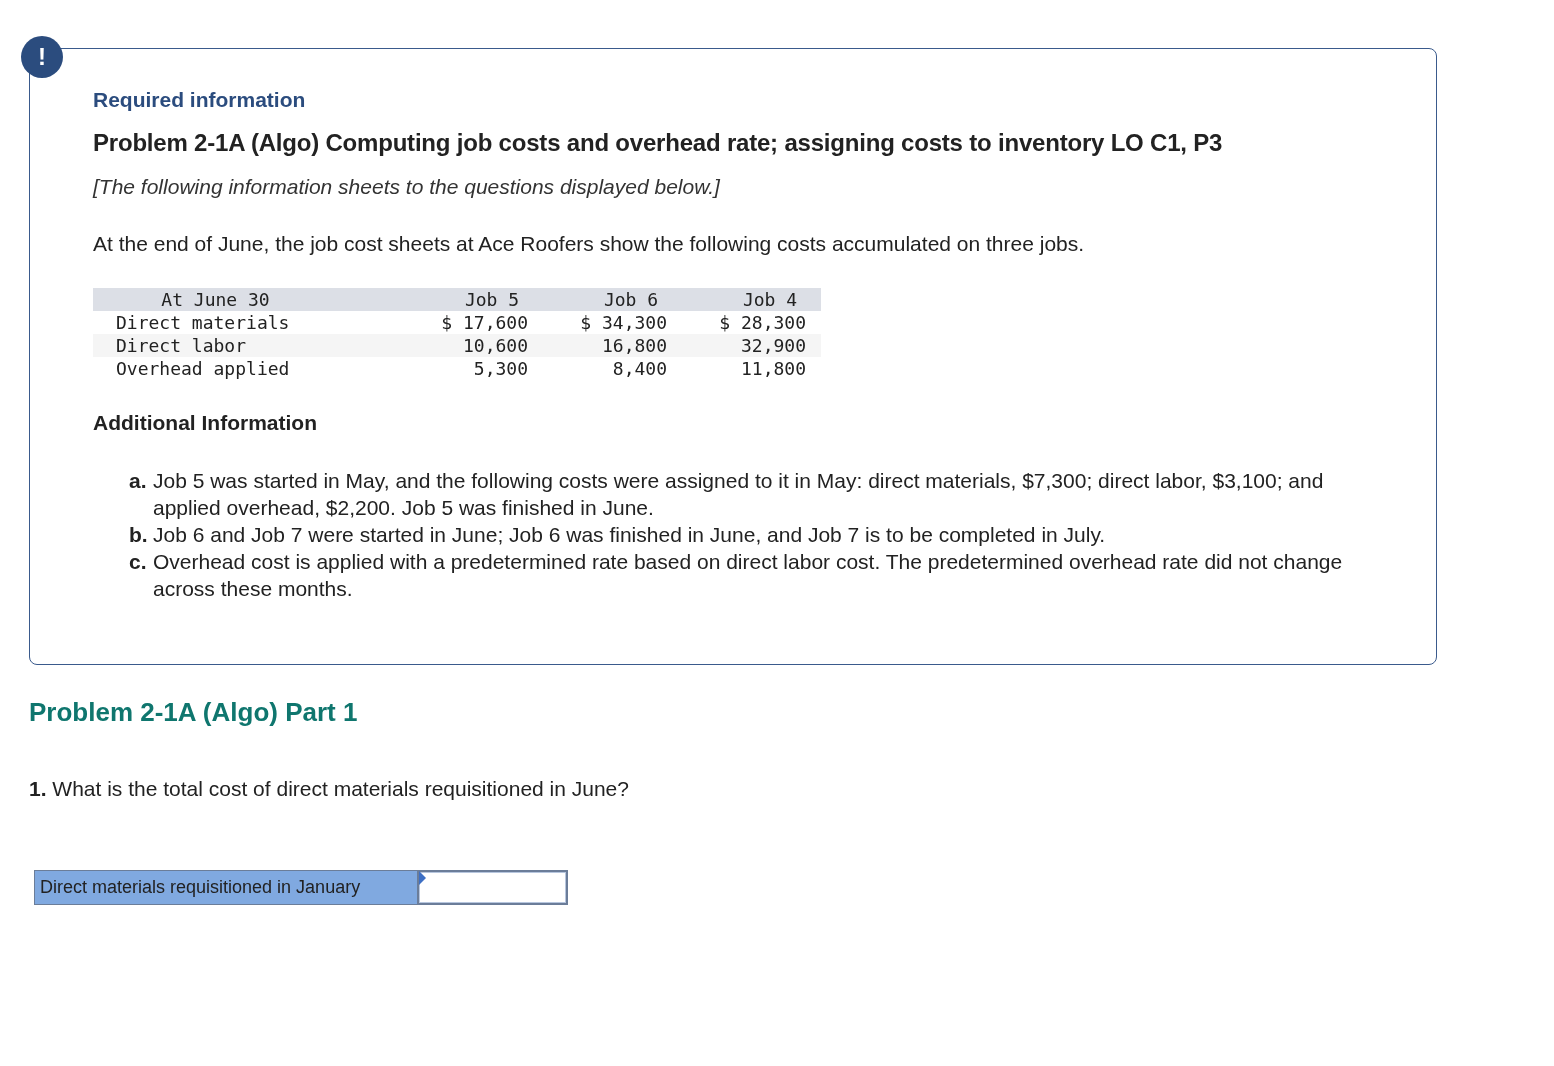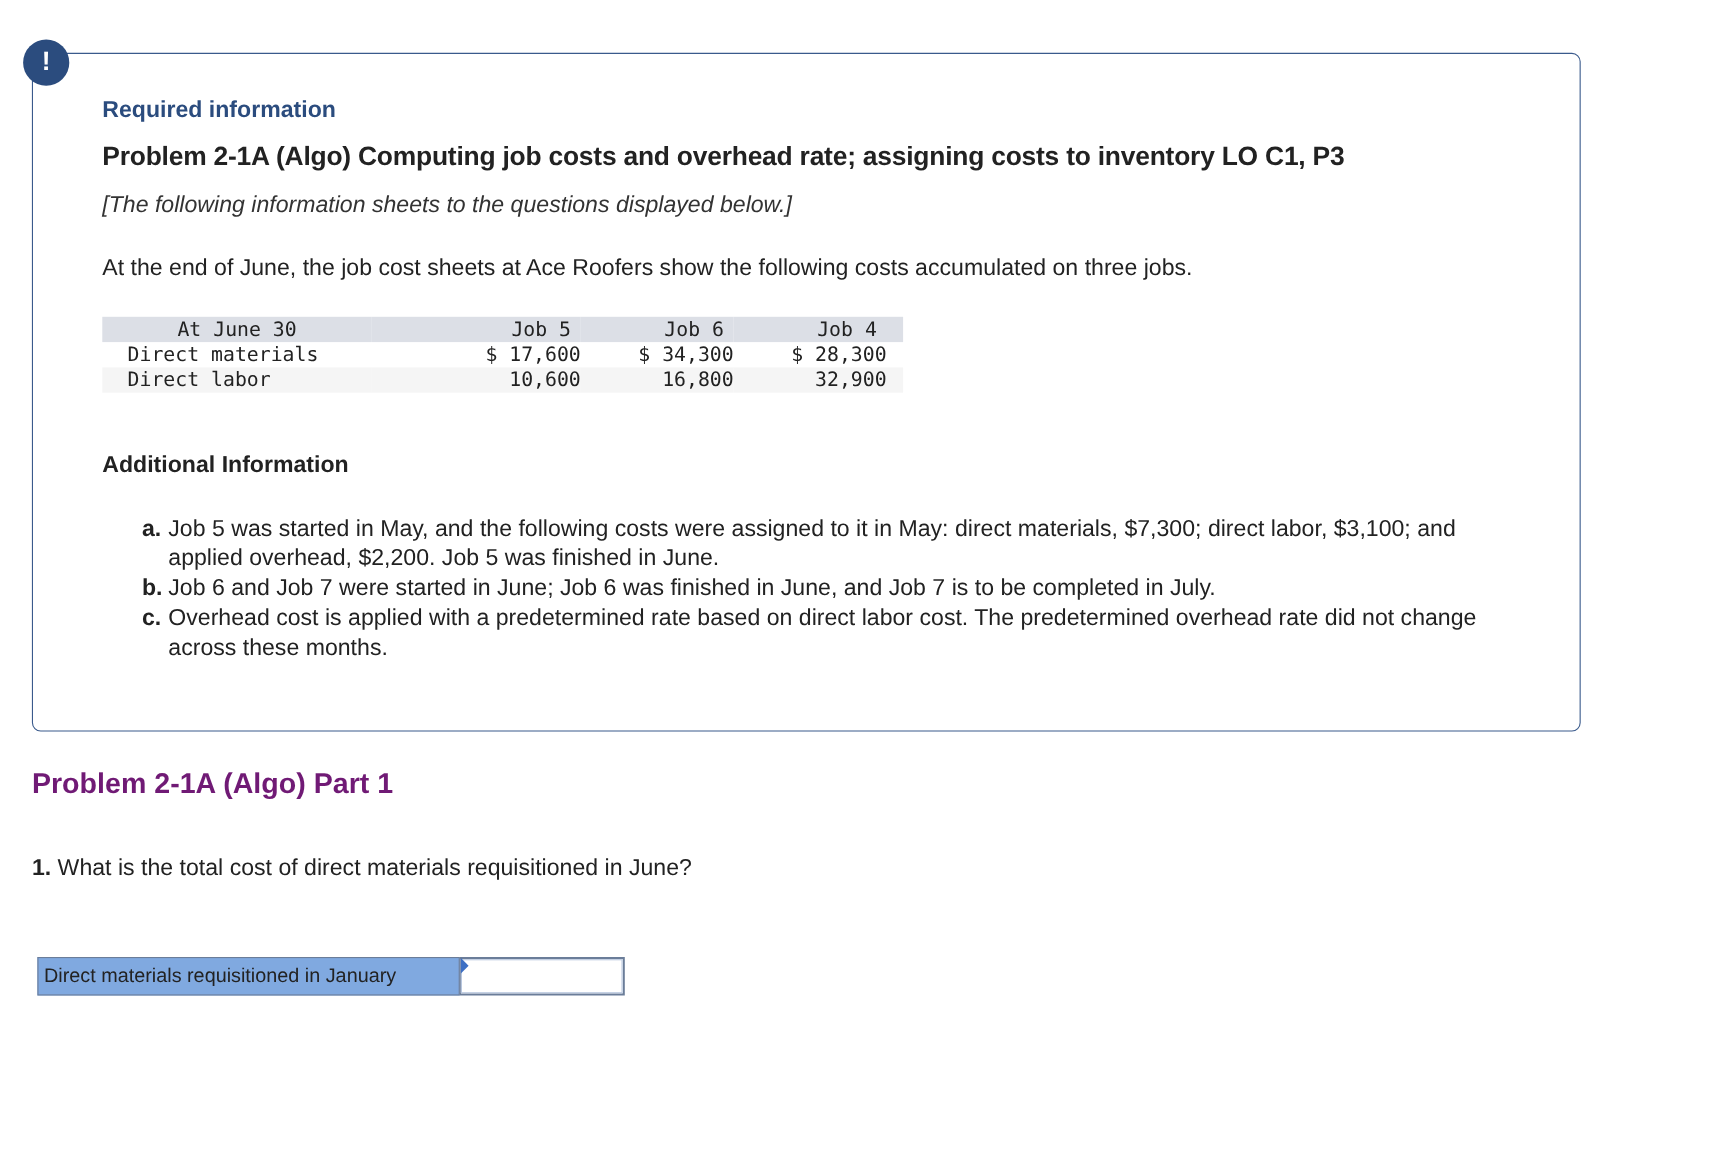--- a/index.html
+++ b/index.html
@@ -45,21 +45,21 @@
     th.c1, th.c2, th.c3 { text-align: right; }
     .addl {
       position: absolute; left: 93px; top: 411px; font-size: 21px; font-weight: bold; color: #222;
     }
     .list {
       position: absolute; left: 129px; top: 467px; width: 1240px; font-size: 21px; line-height: 27px; color: #222;
     }
     .list .item { position: relative; padding-left: 24px; }
     .list .mark { position: absolute; left: 0; font-weight: bold; }
     .part-title {
-      position: absolute; left: 29px; top: 697px; font-size: 26px; font-weight: bold; color: #701a75;
+      position: absolute; left: 29px; top: 697px; font-size: 26px; font-weight: bold; color: #0f766e;
     }
     .required {
       position: absolute; left: 29px; top: 775px; font-size: 21px; line-height: 28px; color: #222;
     }
     .required .lbl { font-weight: bold; }
     .answer-row {
       position: absolute; left: 34px; top: 870px; display: flex; height: 35px;
     }
     .answer-label {
       width: 384px; height: 35px; box-sizing: border-box; background: #80a9e0;
@@ -103,20 +103,26 @@
     <td class="c1">$ 17,600</td>
     <td class="c2">$ 34,300</td>
     <td class="c3">$ 28,300</td>
   </tr>
   <tr class="alt">
     <td class="c0">Direct labor</td>
     <td class="c1">10,600</td>
     <td class="c2">16,800</td>
     <td class="c3">32,900</td>
   </tr>
+  <tr>
+    <td class="c0">Overhead applied</td>
+    <td class="c1">5,300</td>
+    <td class="c2">8,400</td>
+    <td class="c3">11,800</td>
+  </tr>
 </tbody>
   </table>
 
 <div class="addl">Additional Information</div>
 
 <div class="list">
   <div class="item">
     <span class="mark">a.</span>
     <span>Job 5 was started in May, and the following costs were assigned to it in May: direct materials, $7,300; direct labor, $3,100; and applied overhead, $2,200. Job 5 was finished in June.</span>
   </div>

